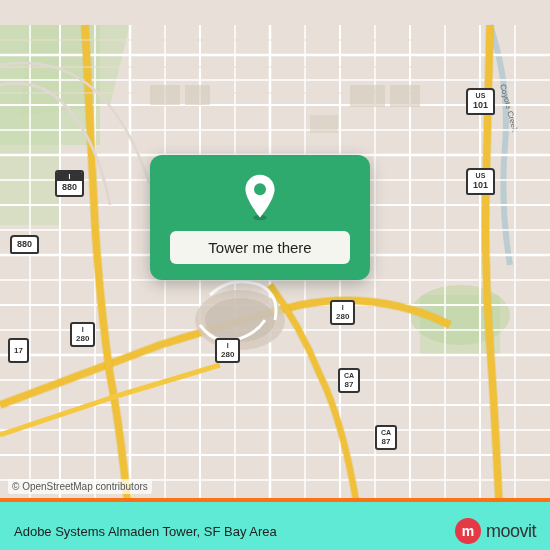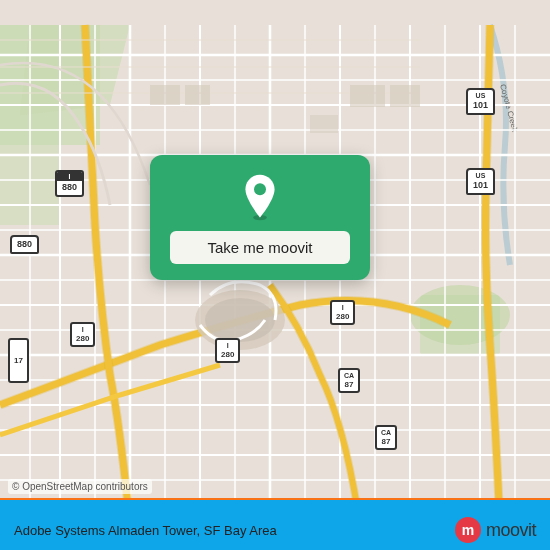--- a/index.html
+++ b/index.html
@@ -58,26 +58,26 @@
       cursor: pointer;
       width: 100%;
       text-align: center;
     }
 
     
     #bottom-bar {
       position: absolute;
       bottom: 0; left: 0;
       width: 100%;
-      background: #0ea5e9;
+      background: #5eead4;
       padding: 10px 14px 0 14px;
       display: flex;
       align-items: center;
       justify-content: space-between;
-      border-top: 2px solid #f97316;
+      border-top: 4px solid #f97316;
       height: 52px;
     }
 
     #location-name {
       font-size: 13px;
       color: #222;
       font-weight: 400;
     }
 
     #moovit-logo {
@@ -236,30 +236,30 @@
   <div style="position:absolute; top:368px; left:338px; background:#fff; border:2px solid #333; border-radius:3px; padding:1px 4px; font-size:8px; font-weight:bold; color:#333; text-align:center; line-height:1.3;">
     <div style="font-size:7px;">CA</div>
     <div>87</div>
   </div>
 
   <div style="position:absolute; top:425px; left:375px; background:#fff; border:2px solid #333; border-radius:3px; padding:1px 4px; font-size:8px; font-weight:bold; color:#333; text-align:center; line-height:1.3;">
     <div style="font-size:7px;">CA</div>
     <div>87</div>
   </div>
 
-  <div style="position:absolute; top:338px; left:8px; background:#fff; border:2px solid #333; border-radius:3px; padding:16px 4px; font-size:8px; font-weight:bold; color:#333; text-align:center;">17</div>
+  <div style="position:absolute; top:338px; left:8px; background:#fff; border:2px solid #333; border-radius:3px; padding:6px 4px; font-size:8px; font-weight:bold; color:#333; text-align:center;">17</div>
 
   <div id="take-me-there-card">
 
     <svg id="location-pin-icon" viewBox="0 0 48 56" fill="none" xmlns="http://www.w3.org/2000/svg">
       <ellipse cx="24" cy="52" rx="8" ry="3" fill="rgba(0,0,0,0.2)"></ellipse>
       <path d="M24 2C14.6 2 7 9.6 7 19c0 12.4 17 33 17 33s17-20.6 17-33C41 9.6 33.4 2 24 2z" fill="white"></path>
       <circle cx="24" cy="19" r="7" fill="#2eaa6e"></circle>
     </svg>
-    <button id="take-me-there-btn">Take me moovit</button>
+    <button id="take-me-there-btn">Tower me there</button>
   </div>
 
   <div id="osm-credit">© OpenStreetMap contributors</div>
 
   <div id="bottom-bar">
     <span id="location-name">Adobe Systems Almaden Tower, SF Bay Area</span>
     <div id="moovit-logo">
 
       <svg id="moovit-icon" viewBox="0 0 28 28" xmlns="http://www.w3.org/2000/svg">
         <circle cx="14" cy="14" r="13" fill="#e63946"></circle>

